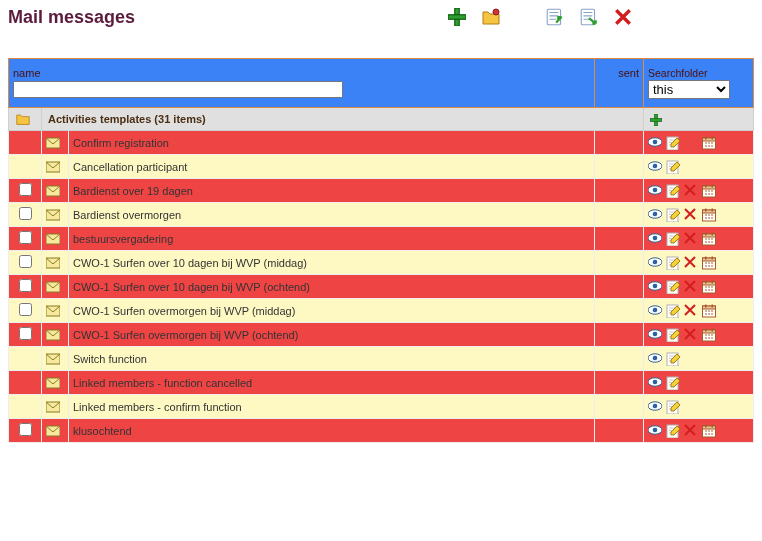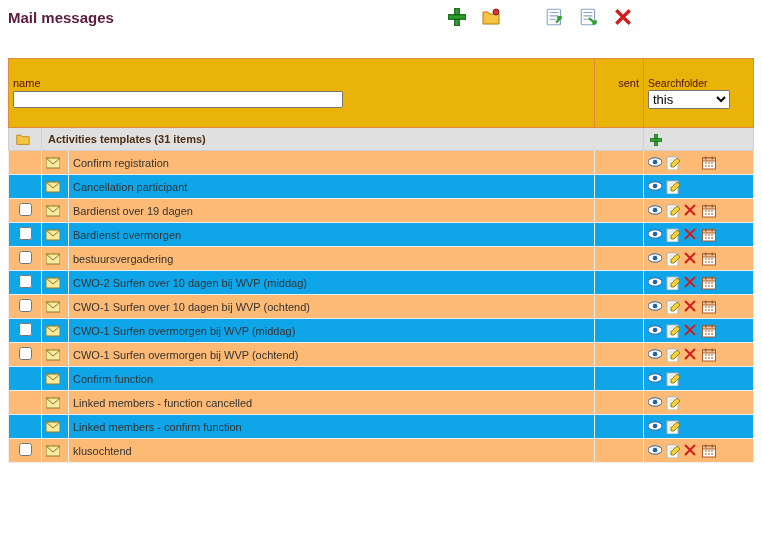--- a/index.html
+++ b/index.html
@@ -8,48 +8,48 @@
     font-family: Verdana, Geneva, sans-serif;
     font-size: 11px;
     color: #333;
     background: #fff;
     width: 762px;
   }
   .page { padding: 6px 8px 12px 8px; }
   .topbar { display:flex; align-items:center; margin-bottom:30px; }
   h1 {
     margin: 0;
-    font-size: 15px;
+    font-size: 18px;
     font-weight: bold;
     color: #5a1b3c;
     flex: 0 0 auto;
   }
   .toolbar {
     margin-left: auto;
     margin-right: 120px;
     display:flex;
     gap:12px;
     align-items:center;
   }
   .toolbar .tb-icon { width:22px; height:22px; display:inline-flex; align-items:center; justify-content:center; cursor:pointer; }
   .tb-gap { width:18px; }
 
   table.grid { width:100%; border-collapse: collapse; }
   table.grid th, table.grid td { padding:0; }
 
   
   tr.hdr th {
-    background:#eab308;
+    background:#3b82f6;
     color:#4a0e0e;
     font-weight:normal;
     text-align:left;
     border:1px solid #e08a3e;
     height:20px;
     vertical-align:top;
-    padding:18px 4px;
+    padding:8px 4px;
   }
   tr.hdr th.name { width:380px; }
   tr.hdr th.name input {
     width:330px; height:17px; margin-top:2px; font-size:11px;
   }
   tr.hdr th.sent { text-align:right; }
   tr.hdr th.sf { width:90px; font-size:10.5px; overflow:hidden; }
   tr.hdr th.sf select { width:82px; font-size:13px; margin-top:1px; }
 
   
@@ -59,22 +59,22 @@
     font-weight:bold;
     color:#4a2e12;
     padding:4px 6px;
     vertical-align:middle;
   }
   tr.folder td.first { width:24px; text-align:center; }
   tr.folder td.actions { width:90px; }
 
   
   tr.row td { border:1px solid #eee; height:24px; padding:2px 4px; vertical-align:middle; }
-  tr.row.even td { background:#fdba74; }
-  tr.row.odd  td { background:#0ea5e9; }
+  tr.row.even td { background:#ef4444; }
+  tr.row.odd  td { background:#fef9c3; }
   tr.row td.chk { width:24px; text-align:center; }
   tr.row td.env { width:26px; text-align:center; }
   tr.row td.name { color:#333; }
   tr.row td.actions { width:110px; white-space:nowrap; text-align:left; }
 
   .mini-icon { display:inline-block; vertical-align:middle; margin-right:4px; cursor:pointer; }
   .mini-icon svg { display:block; }
 
   input[type="checkbox"] { margin:0; }
 </style>
@@ -277,21 +277,21 @@
                 <use href="#ic-x-sm"></use>
               </svg></span><span class="mini-icon"><svg width="14" height="14" viewBox="0 0 14 14">
                 <use href="#ic-cal"></use>
               </svg></span></td>
         </tr>
         <tr class="row odd">
           <td class="chk"><input type="checkbox" style=""></td>
           <td class="env"><span class="mini-icon"><svg width="14" height="14" viewBox="0 0 14 14">
                 <use href="#ic-env"></use>
               </svg></span></td>
-          <td class="name">CWO-2 Surfen over 10 dagen bij WVP (middag)</td>
+          <td class="name">CWO-1 Surfen over 10 dagen bij WVP (middag)</td>
           <td></td>
           <td class="actions"><span class="mini-icon"><svg width="14" height="14" viewBox="0 0 14 14">
                 <use href="#ic-eye"></use>
               </svg></span><span class="mini-icon"><svg width="14" height="14" viewBox="0 0 14 14">
                 <use href="#ic-edit"></use>
               </svg></span><span class="mini-icon"><svg width="14" height="14" viewBox="0 0 14 14">
                 <use href="#ic-x-sm"></use>
               </svg></span><span class="mini-icon"><svg width="14" height="14" viewBox="0 0 14 14">
                 <use href="#ic-cal"></use>
               </svg></span></td>
@@ -345,21 +345,21 @@
                 <use href="#ic-x-sm"></use>
               </svg></span><span class="mini-icon"><svg width="14" height="14" viewBox="0 0 14 14">
                 <use href="#ic-cal"></use>
               </svg></span></td>
         </tr>
         <tr class="row odd">
           <td class="chk"></td>
           <td class="env"><span class="mini-icon"><svg width="14" height="14" viewBox="0 0 14 14">
                 <use href="#ic-env"></use>
               </svg></span></td>
-          <td class="name">Confirm function</td>
+          <td class="name">Switch function</td>
           <td></td>
           <td class="actions"><span class="mini-icon"><svg width="14" height="14" viewBox="0 0 14 14">
                 <use href="#ic-eye"></use>
               </svg></span><span class="mini-icon"><svg width="14" height="14" viewBox="0 0 14 14">
                 <use href="#ic-edit"></use>
               </svg></span></td>
         </tr>
         <tr class="row even">
           <td class="chk"></td>
           <td class="env"><span class="mini-icon"><svg width="14" height="14" viewBox="0 0 14 14">

